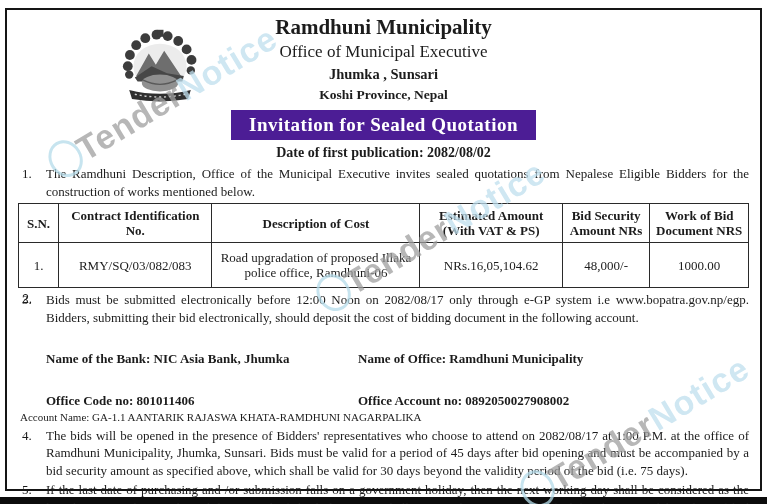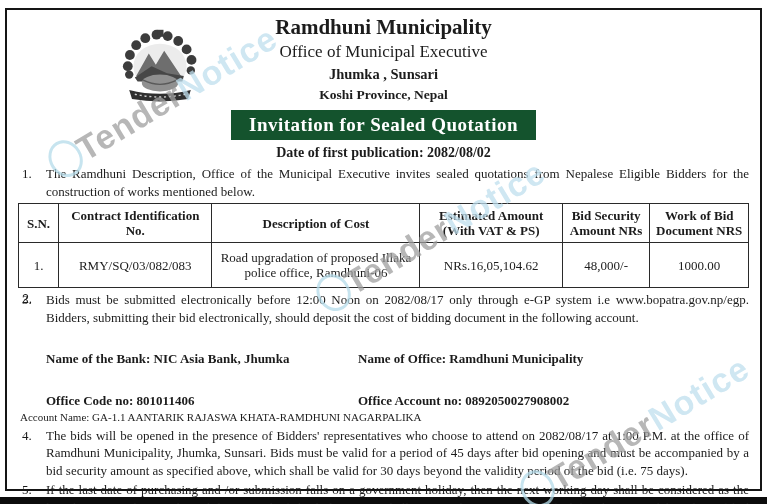--- a/index.html
+++ b/index.html
@@ -22,21 +22,21 @@
     padding:2px 10px 0 10px;
   }
   
   .hdr{text-align:center;position:relative;}
   .logo{position:absolute;left:100px;top:14px;width:84px;height:82px;}
   .h-muni{font-size:21px;font-weight:bold;line-height:26px;margin-top:2px;}
   .h-office{font-size:17px;font-weight:normal;line-height:24px;}
   .h-loc{font-size:14.5px;font-weight:bold;line-height:21px;}
   .h-prov{font-size:13.5px;font-weight:bold;line-height:20px;}
   .banner{
-    display:inline-block;background:#14532d;color:#ffffff;
+    display:inline-block;background:#4c1d95;color:#ffffff;
     font-size:19px;font-weight:bold;padding:4px 18px;margin:5px 0 3px 0;
     letter-spacing:.5px;
   }
   .pubdate{font-size:14px;font-weight:bold;line-height:19px;margin-bottom:3px;}
   
   .item{
     position:relative;padding-left:28px;font-size:13px;line-height:17.5px;
     text-align:justify;margin-bottom:2px;
   }
   .item .num{position:absolute;left:4px;top:0;}

